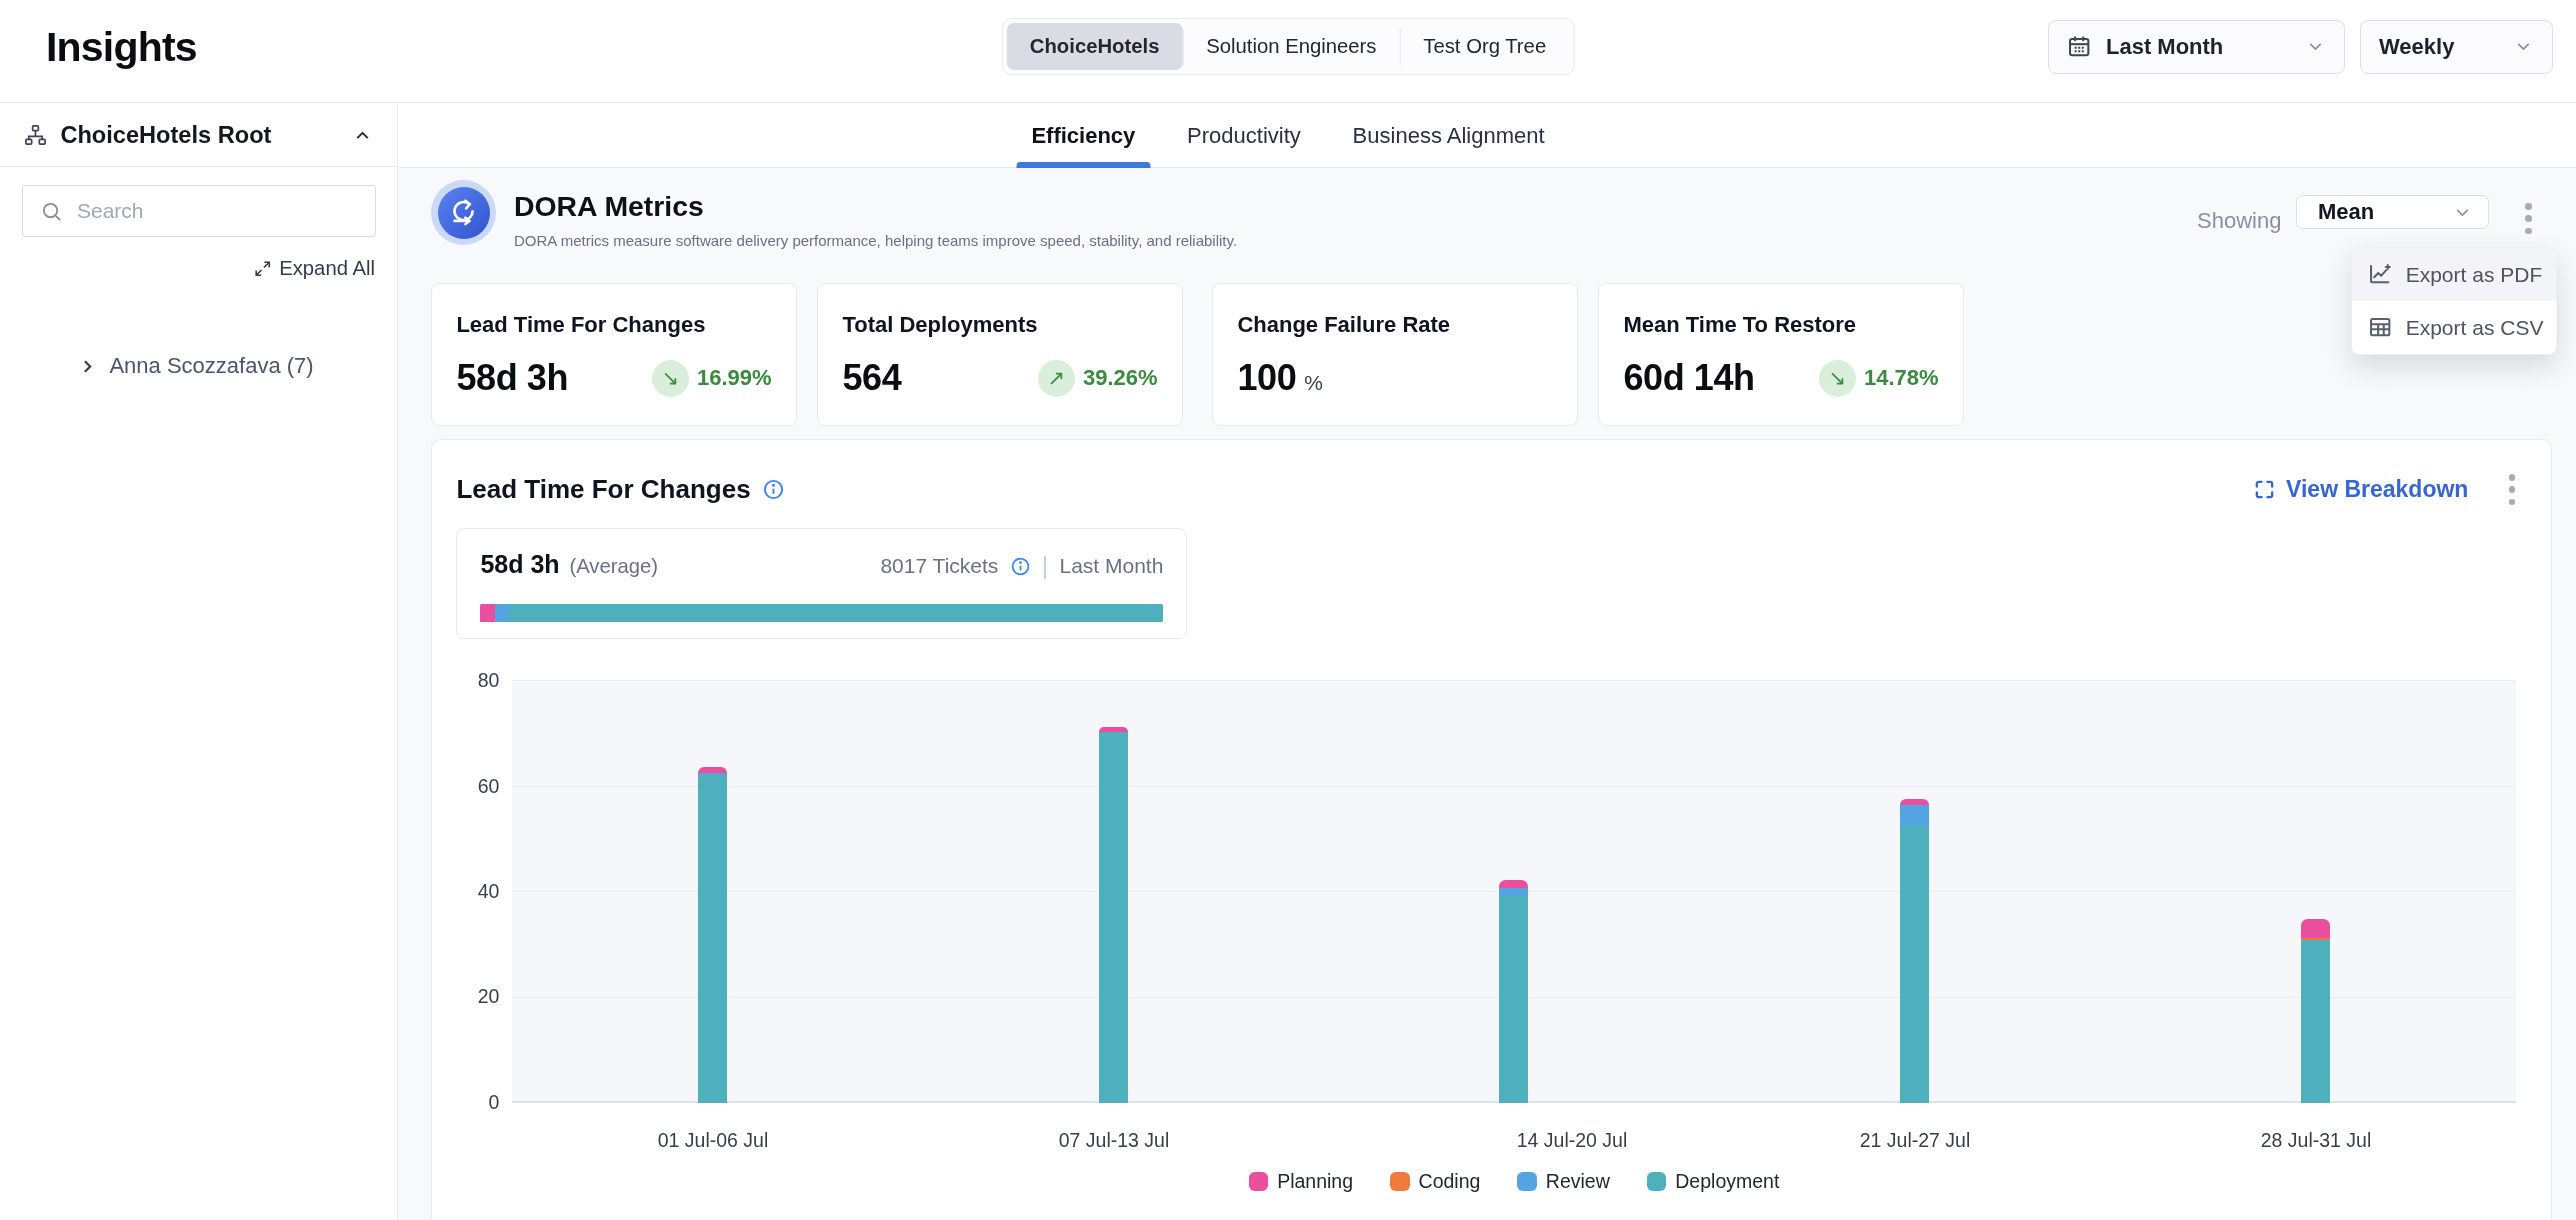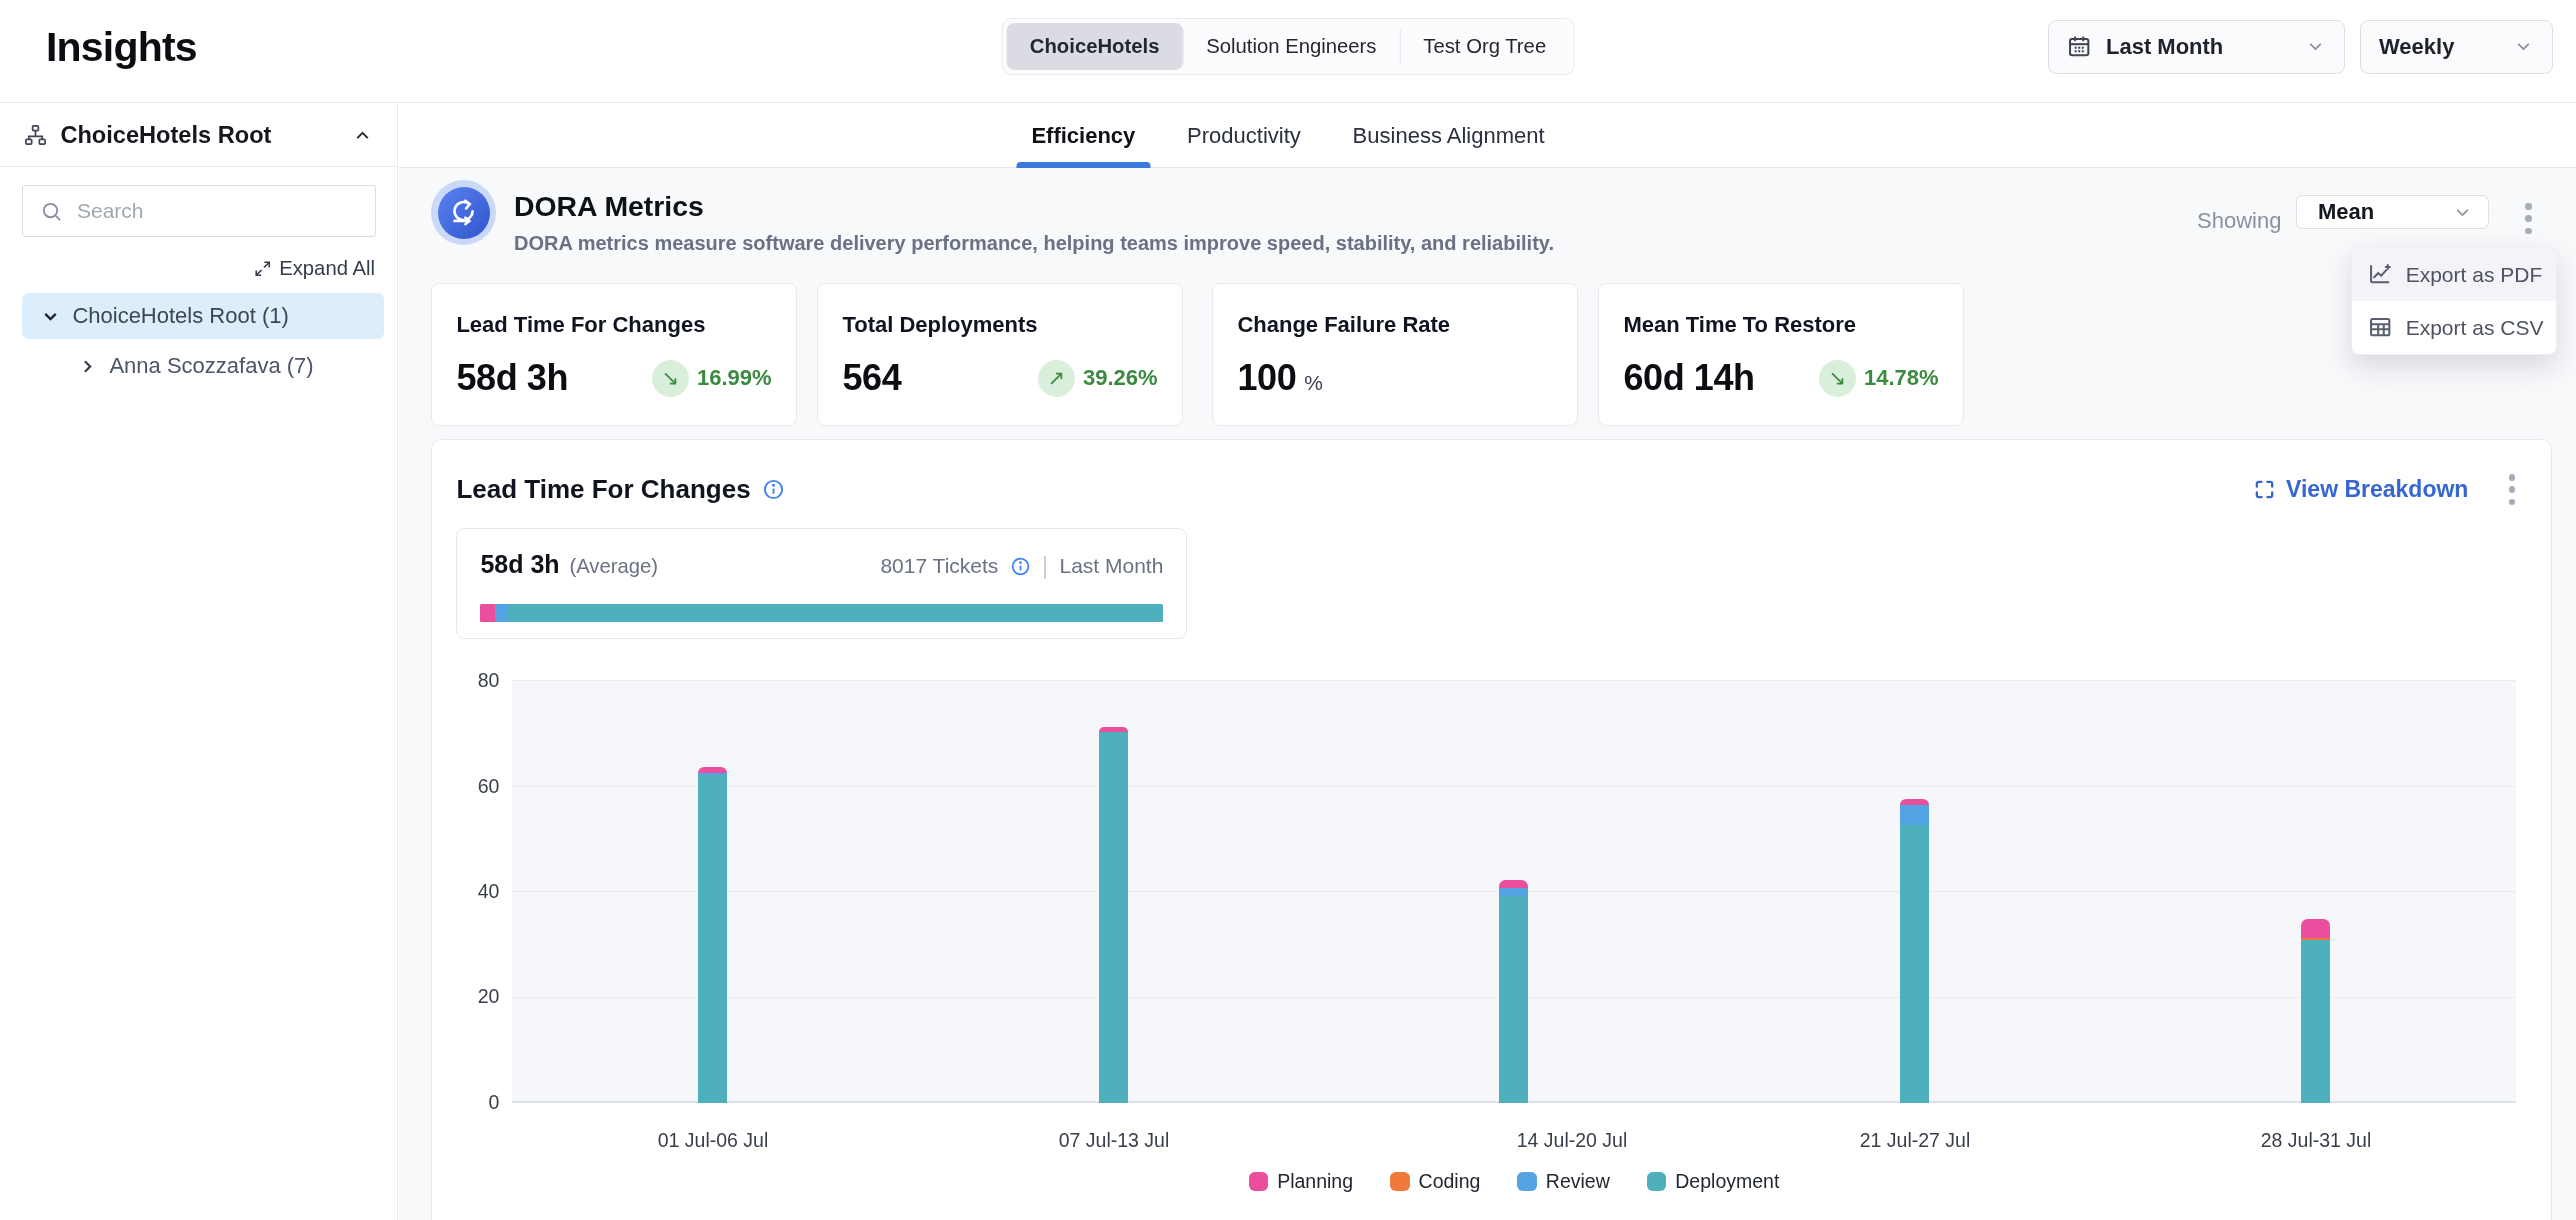--- a/index.html
+++ b/index.html
@@ -40,21 +40,21 @@
   .tabbar { position:absolute; left:399px; top:104px; width:2177px; height:64px; background:#fff; border-bottom:0.8px solid #E5E7EB; z-index:2; }
   .tabs { position:absolute; left:889px; top:0; transform:translateX(-50%); height:64px; display:flex; gap:42px; align-items:center; }
   .tab { position:relative; height:64px; display:flex; align-items:center; font-size:22px; color:#2B3040; padding:0 4.9px; cursor:pointer; white-space:nowrap; }
   .tab.active { font-weight:700; color:#0E1118; }
   .tab.active::after { content:""; position:absolute; left:-9.8px; right:-9.8px; bottom:0; height:5.7px; background:#3C79DE; border-radius:4.1px 4.1px 0 0; }
 
   
   .dora-icon { position:absolute; left:431px; top:180px; width:65px; height:65px; border-radius:50%; background:#CBD9F9; display:flex; align-items:center; justify-content:center; }
   .dora-icon .inner { width:52px; height:52px; border-radius:50%; background:linear-gradient(135deg,#5B82F0,#2F54CE); display:flex; align-items:center; justify-content:center; }
   .dora-title { position:absolute; left:514px; top:190px; font-size:28.4px; font-weight:700; color:#0E1118; }
-  .dora-sub { position:absolute; left:514px; top:232px; font-size:20px; color:#6A7184;font-weight:bold; }
+  .dora-sub { position:absolute; left:514px; top:232px; font-size:15px; color:#6A7184; }
 
   .showing-lbl { position:absolute; left:2197px; top:208px; font-size:22px; color:#8A90A0; }
   .mean-select { position:absolute; left:2296px; top:195px; width:193px; height:34px; background:#fff; border:0.8px solid #DCDEE8; border-radius:6.5px; display:flex; align-items:center; padding:0 14.6px 0 21px; }
   .mean-select .lbl { font-size:22px; font-weight:700; color:#14171F; flex:1; }
   .kebab { position:absolute; display:flex; flex-direction:column; gap:5.7px; align-items:center; cursor:pointer; padding:3.3px; }
   .kebab i { width:6.5px; height:6.5px; border-radius:50%; background:#A7ABB8; display:block; }
   .kebab-top { left:2522px; top:200px; }
 
   
   .export-menu { position:absolute; left:2351px; top:247px; width:206px; background:#fff; border:0.8px solid #EEEEF4; border-radius:8.1px; box-shadow:0 11.4px 28px rgba(25,30,60,.14); z-index:9; overflow:hidden; }
@@ -170,26 +170,20 @@
     <div class="expand-all">
       <svg width="19.5" height="19.5" viewBox="0 0 24 24" fill="none" stroke="#343B4A" stroke-width="2">
         <polyline points="14 4 20 4 20 10"></polyline>
           <line x1="20" y1="4" x2="13.5" y2="10.5"></line>
         <polyline points="10 20 4 20 4 14"></polyline>
           <line x1="4" y1="20" x2="10.5" y2="13.5"></line>
       </svg>
       <span>Expand All</span>
     </div>
 
-    <div class="tree-row selected" style="top:189px; padding-left:18px;">
-      <svg class="tree-chev" viewBox="0 0 24 24" fill="none" stroke="#20242E" stroke-width="2.6">
-          <polyline points="6 9 12 15 18 9"></polyline>
-        </svg>
-      <span style="margin-left:11.4px;">ChoiceHotels Root (1)</span>
-    </div>
     <div class="tree-row" style="top:239px; padding-left:55px; color:#4C5468;">
       <svg class="tree-chev" viewBox="0 0 24 24" fill="none" stroke="#3A3F4C" stroke-width="2.6">
           <polyline points="9 6 15 12 9 18"></polyline>
         </svg>
       <span style="margin-left:11.4px;">Anna Scozzafava (7)</span>
     </div>
   </div>
 
   <div class="main-bg"></div>
 

